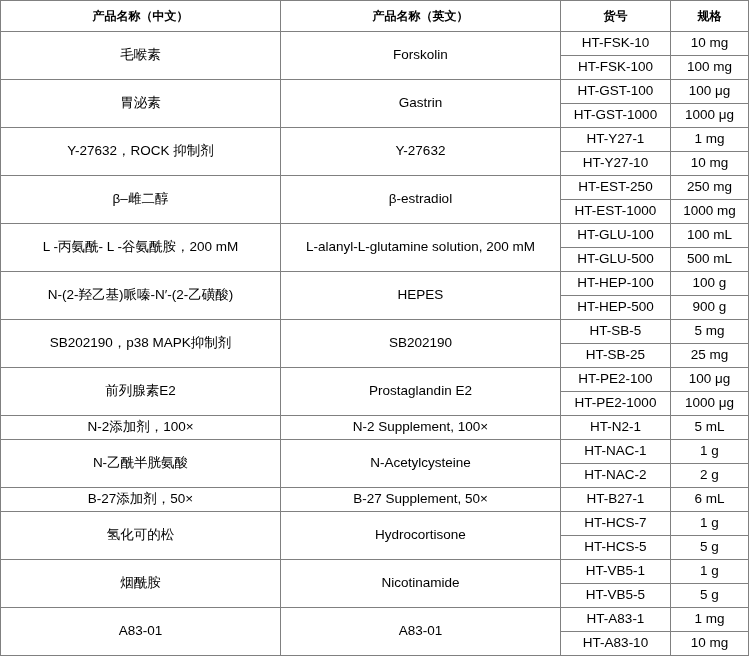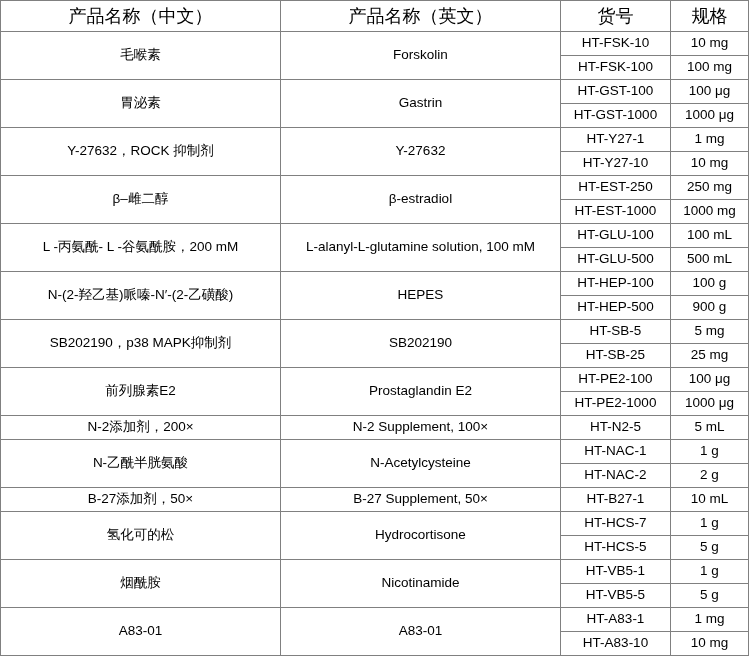--- a/index.html
+++ b/index.html
@@ -23,22 +23,22 @@
   table.product-table th,
   table.product-table td {
     border: 1px solid #808080;
     text-align: center;
     vertical-align: middle;
     padding: 2px 4px;
     font-size: 13.5px;
     line-height: 1.25;
   }
   table.product-table th {
-    font-weight: normal;
-    font-size: 18px;
+    font-weight: bold;
+    font-size: 12px;
     height: 26px;
   }
   col.c-cn { width: 280px; }
   col.c-en { width: 280px; }
   col.c-cat { width: 110px; }
   col.c-spec { width: 78px; }
 
   td.cn-cell {
     font-size: 13.5px;
   }
@@ -107,21 +107,21 @@
         <td class="en-cell" rowspan="2">β-estradiol</td>
         <td class="cat-cell">HT-EST-250</td>
         <td class="spec-cell">250 mg</td>
       </tr>
       <tr class="data-row">
         <td class="cat-cell">HT-EST-1000</td>
         <td class="spec-cell">1000 mg</td>
       </tr>
       <tr class="data-row">
         <td class="cn-cell" rowspan="2">L -丙氨酰- L -谷氨酰胺，200 mM</td>
-        <td class="en-cell" rowspan="2">L-alanyl-L-glutamine solution, 100 mM</td>
+        <td class="en-cell" rowspan="2">L-alanyl-L-glutamine solution, 200 mM</td>
         <td class="cat-cell">HT-GLU-100</td>
         <td class="spec-cell">100 mL</td>
       </tr>
       <tr class="data-row">
         <td class="cat-cell">HT-GLU-500</td>
         <td class="spec-cell">500 mL</td>
       </tr>
       <tr class="data-row">
         <td class="cn-cell" rowspan="2">N-(2-羟乙基)哌嗪-N′-(2-乙磺酸)</td>
         <td class="en-cell" rowspan="2">HEPES</td>
@@ -146,40 +146,40 @@
         <td class="cn-cell" rowspan="2">前列腺素E2</td>
         <td class="en-cell" rowspan="2">Prostaglandin E2</td>
         <td class="cat-cell">HT-PE2-100</td>
         <td class="spec-cell">100 μg</td>
       </tr>
       <tr class="data-row">
         <td class="cat-cell">HT-PE2-1000</td>
         <td class="spec-cell">1000 μg</td>
       </tr>
       <tr class="data-row">
-        <td class="cn-cell" rowspan="1">N-2添加剂，200×</td>
+        <td class="cn-cell" rowspan="1">N-2添加剂，100×</td>
         <td class="en-cell" rowspan="1">N-2 Supplement, 100×</td>
-        <td class="cat-cell">HT-N2-5</td>
+        <td class="cat-cell">HT-N2-1</td>
         <td class="spec-cell">5 mL</td>
       </tr>
       <tr class="data-row">
         <td class="cn-cell" rowspan="2">N-乙酰半胱氨酸</td>
         <td class="en-cell" rowspan="2">N-Acetylcysteine</td>
         <td class="cat-cell">HT-NAC-1</td>
         <td class="spec-cell">1 g</td>
       </tr>
       <tr class="data-row">
         <td class="cat-cell">HT-NAC-2</td>
         <td class="spec-cell">2 g</td>
       </tr>
       <tr class="data-row">
         <td class="cn-cell" rowspan="1">B-27添加剂，50×</td>
         <td class="en-cell" rowspan="1">B-27 Supplement, 50×</td>
         <td class="cat-cell">HT-B27-1</td>
-        <td class="spec-cell">10 mL</td>
+        <td class="spec-cell">6 mL</td>
       </tr>
       <tr class="data-row">
         <td class="cn-cell" rowspan="2">氢化可的松</td>
         <td class="en-cell" rowspan="2">Hydrocortisone</td>
         <td class="cat-cell">HT-HCS-7</td>
         <td class="spec-cell">1 g</td>
       </tr>
       <tr class="data-row">
         <td class="cat-cell">HT-HCS-5</td>
         <td class="spec-cell">5 g</td>

